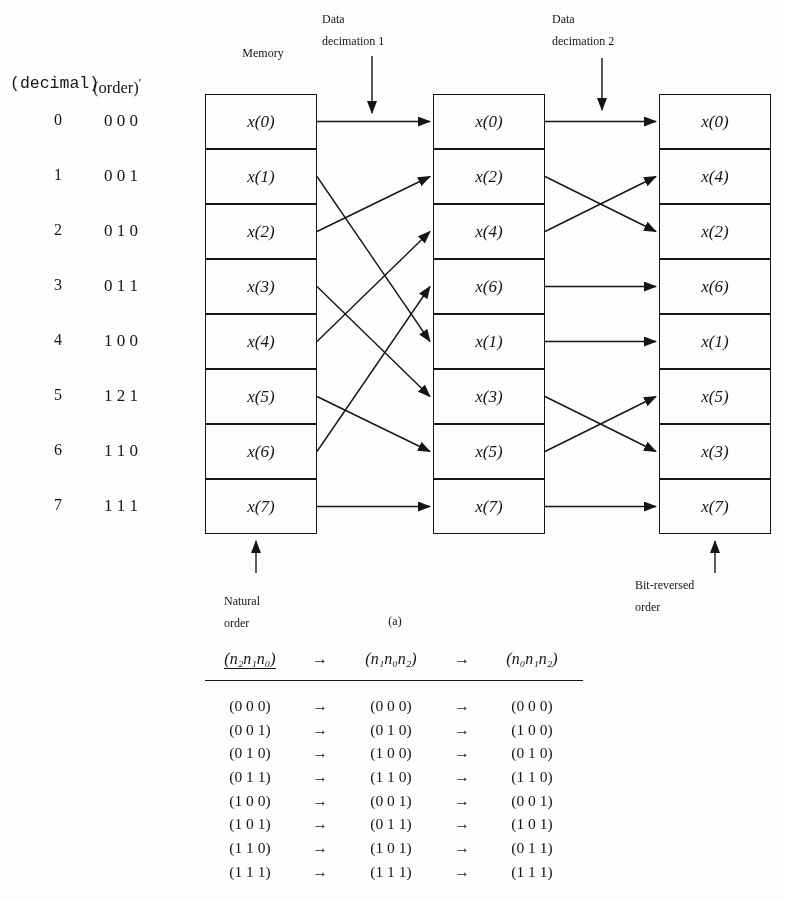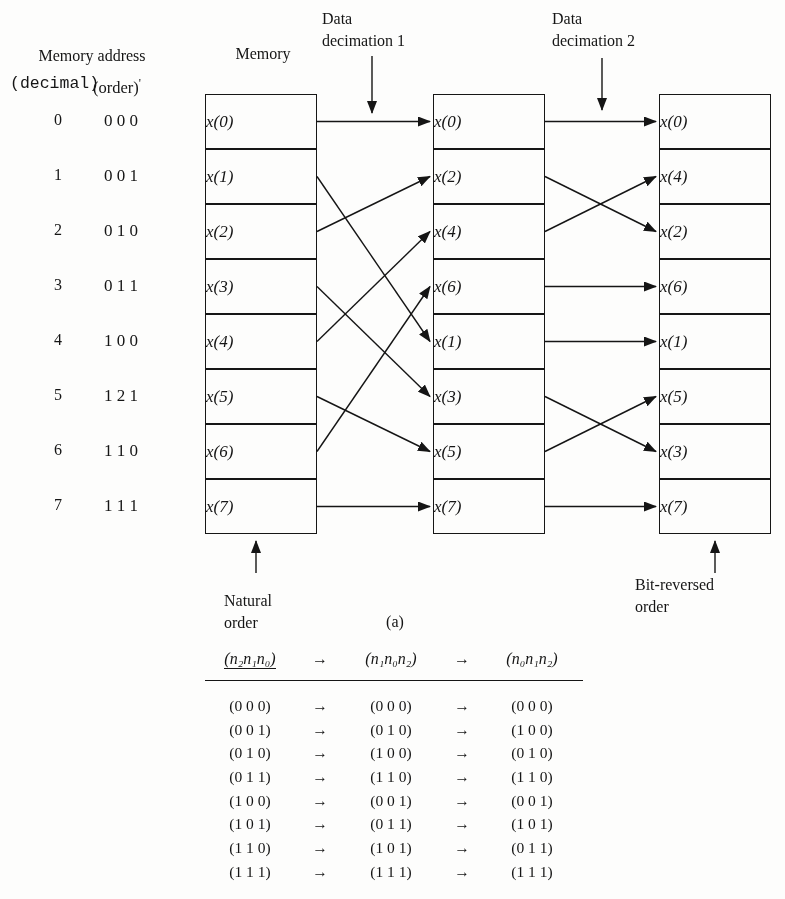--- a/index.html
+++ b/index.html
@@ -4,37 +4,37 @@
 <style>
   html,body{margin:0;padding:0;background:#e8e8e8;}
   .page{
     position:relative;width:785px;height:899px;margin:0 auto;
     background:#fdfdfc;color:var(--ink,#151515);
     font-family:"Liberation Serif","DejaVu Serif",serif;
     overflow:hidden;
   }
   .abs{position:absolute;}
   .ctr{text-align:center;}
-  .lbl{font-size:16px;line-height:21px;white-space:nowrap;}
+  .lbl{font-size:12px;line-height:21px;white-space:nowrap;}
 
   
   .lbl-memory-address{left:17px;top:45px;width:150px;}
   .lbl-decimal{left:10px;top:73px;width:70px;font-size:16.5px;font-family:Liberation Mono, monospace;}
   .lbl-binary{left:82px;top:73px;width:70px;font-size:16.5px;}
   .tick{font-size:12px;vertical-align:6px;}
   .lbl-memory{left:221px;top:43px;width:84px;}
   .lbl-dec1{left:322px;top:8px;line-height:22px;}
   .lbl-dec2{left:552px;top:8px;line-height:22px;}
 
   
   .mem-col{position:absolute;top:94px;width:112px;}
   #memcol0{left:205px;} #memcol1{left:433px;} #memcol2{left:659px;}
   .mem-cell{
     box-sizing:border-box;height:55px;border:1.6px solid #161616;
-    display:flex;align-items:center;background:#fdfdfc;
+    display:flex;align-items:center;justify-content:center;background:#fdfdfc;
   }
   .mem-label{font-style:italic;font-size:17px;}
 
   
   .addr-row{position:absolute;left:0;width:200px;height:22px;}
   .addr-dec{position:absolute;left:36px;width:44px;text-align:center;font-size:16px;}
   .addr-bin{position:absolute;left:93px;width:56px;text-align:center;font-size:17px;white-space:nowrap;}
 
   
   .lbl-natural{left:224px;top:574px;line-height:22px;margin-top:16px;}
@@ -53,21 +53,20 @@
   .tc{text-align:center;white-space:nowrap;}
   .c0{width:90px;} .c1{width:50px;} .c2{width:92px;} .c3{width:50px;} .c4{width:90px;}
   .hdr-tuple{font-style:italic;}
   .u{border-bottom:1.4px solid #151515;padding-bottom:1px;}
 </style>
 </head>
 <body>
 
 <div class="page">
 
-  <div class="abs lbl ctr lbl-memory-address">Memory address</div>
   <div class="abs lbl ctr lbl-decimal">(decimal)</div>
   <div class="abs lbl ctr lbl-binary"><span>(order)</span><span class="tick">'</span></div>
   <div class="abs lbl ctr lbl-memory">Memory</div>
   <div class="abs lbl lbl-dec1">
     <div>Data</div>
     <div>decimation 1</div>
   </div>
   <div class="abs lbl lbl-dec2">
     <div>Data</div>
     <div>decimation 2</div>

